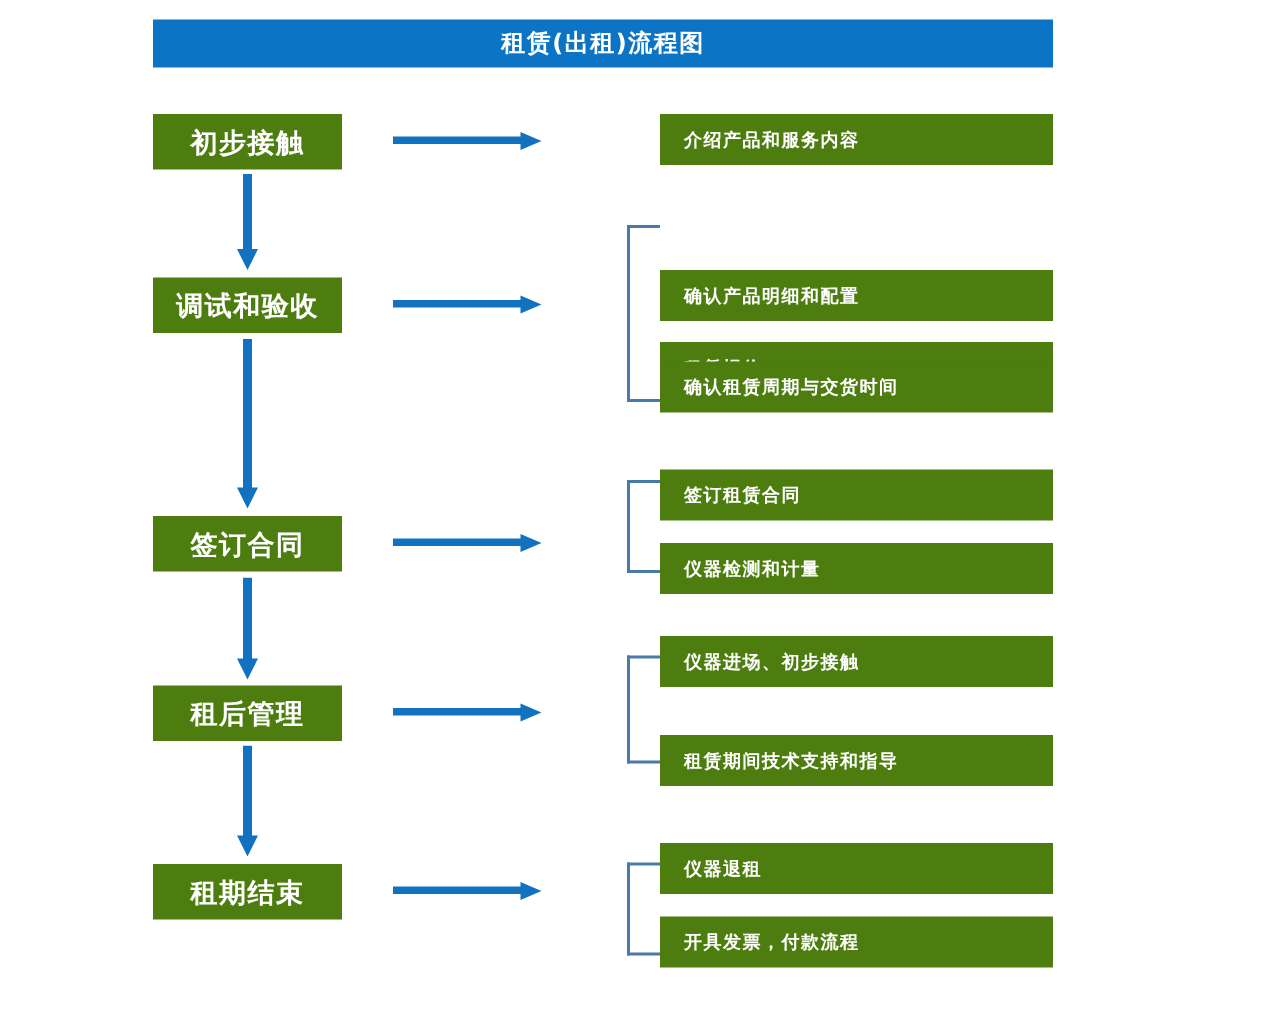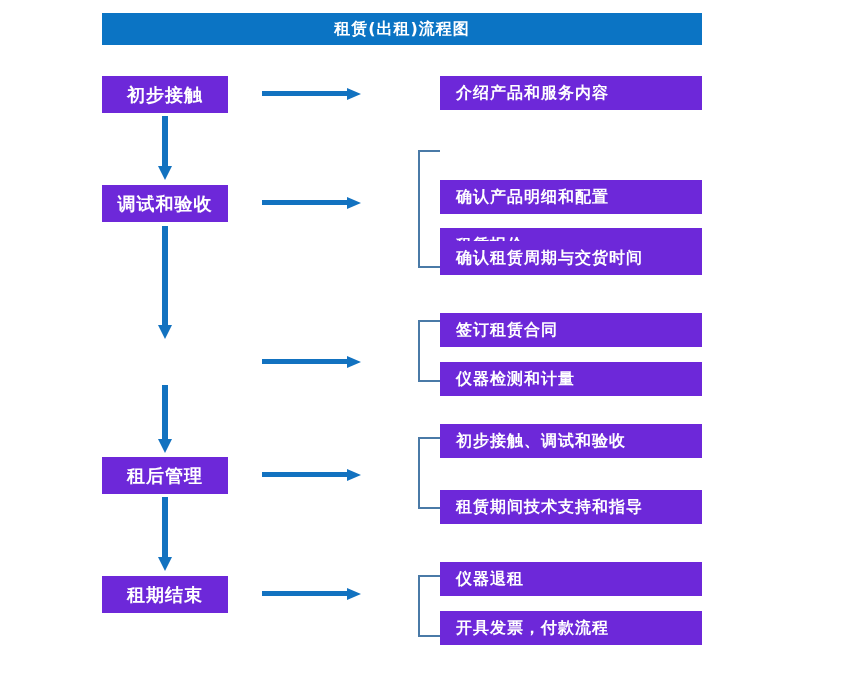--- a/index.html
+++ b/index.html
@@ -15,21 +15,21 @@
     overflow: hidden;
   }
   #canvas {
     position: absolute;
     left: 0; top: 0;
     width: 844px;
     height: 688px;
   }
   .box {
     position: absolute;
-    background: #6d28d9;
+    background: #4d7c0f;
     color: #ffffff;
     font-weight: bold;
     display: flex;
     align-items: center;
     box-sizing: border-box;
     letter-spacing: 1px;
     white-space: nowrap;
   }
   .title-bar {
     left: 102px;
@@ -45,21 +45,21 @@
     height: 37px;
     justify-content: center;
     font-size: 18px;
   }
   .detail-box {
     left: 440px;
     width: 262px;
     height: 34px;
     justify-content: flex-start;
     padding-left: 16px;
-    font-size: 16px;
+    font-size: 12px;
   }
   .v-arrow {
     position: absolute;
     width: 22px;
   }
   .h-arrow {
     position: absolute;
     height: 16px;
     width: 100px;
   }
@@ -76,20 +76,21 @@
 <body>
 
 <div id="canvas">
 
   <div class="box title-bar">租赁(出租)流程图</div>
 
   <div class="box stage-box" style="left:102px; top:76px;">初步接触</div>
 
   <div class="box stage-box" style="left:102px; top:185px;">调试和验收</div>
 
+  <div class="box stage-box" style="left:102px; top:344px;">签订合同</div>
 
   <div class="box stage-box" style="left:102px; top:457px;">租后管理</div>
 
   <div class="box stage-box" style="left:102px; top:576px;">租期结束</div>
 
   <svg class="v-arrow" style="left:154px; top:116px; height:66px;" viewBox="0 0 22 66">
     <rect x="8" y="0" width="6" height="52" fill="#1272C0"></rect>
     <polygon points="4,50 18,50 11,64" fill="#1272C0"></polygon>
   </svg>
 
@@ -138,20 +139,20 @@
   <div class="bracket" style="left:418px; top:150px; height:118px;"></div>
   <div class="box detail-box" style="top:134px;margin-top:46px;">确认产品明细和配置</div>
   <div class="box detail-box" style="top:201px;margin-top:27px;">租赁报价</div>
   <div class="box detail-box" style="top:241px;">确认租赁周期与交货时间</div>
 
   <div class="bracket" style="left:418px; top:320px; height:62px;"></div>
   <div class="box detail-box" style="top:313px;">签订租赁合同</div>
   <div class="box detail-box" style="top:362px;">仪器检测和计量</div>
 
   <div class="bracket" style="left:418px; top:437px; height:72px;"></div>
-  <div class="box detail-box" style="top:424px;">初步接触、调试和验收</div>
+  <div class="box detail-box" style="top:424px;">仪器进场、初步接触</div>
   <div class="box detail-box" style="top:490px;">租赁期间技术支持和指导</div>
 
   <div class="bracket" style="left:418px; top:575px; height:62px;"></div>
   <div class="box detail-box" style="top:562px;">仪器退租</div>
   <div class="box detail-box" style="top:611px;">开具发票，付款流程</div>
 
 </div>
 
 </body></html>

